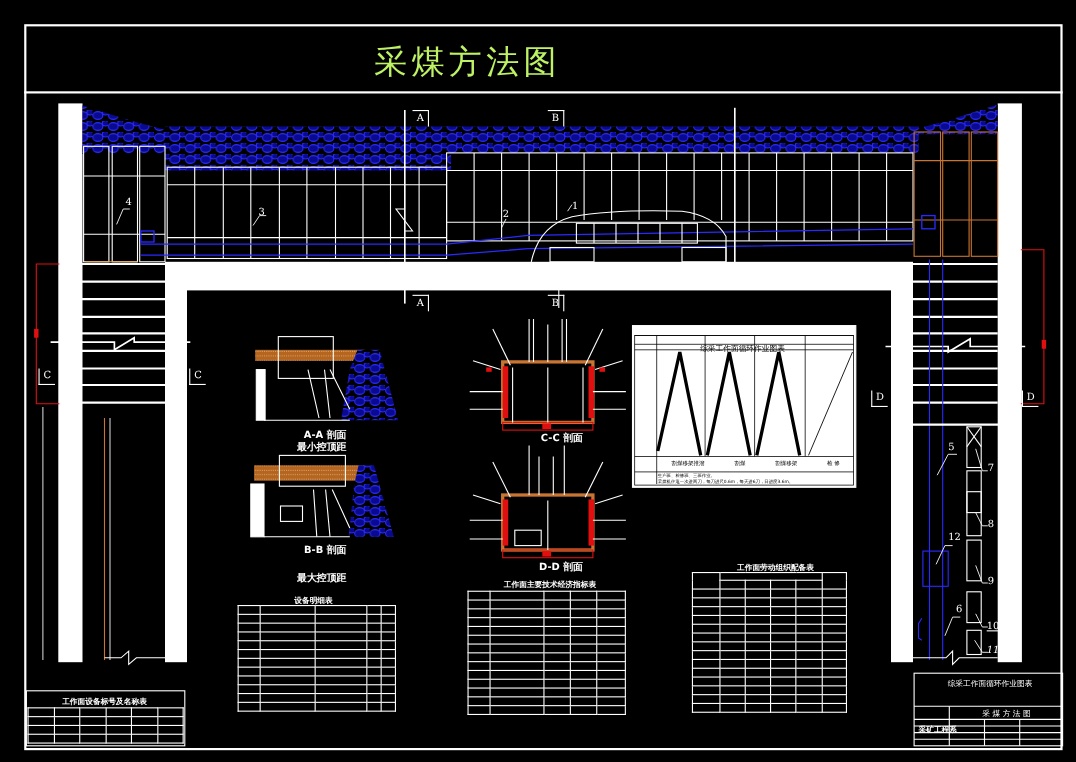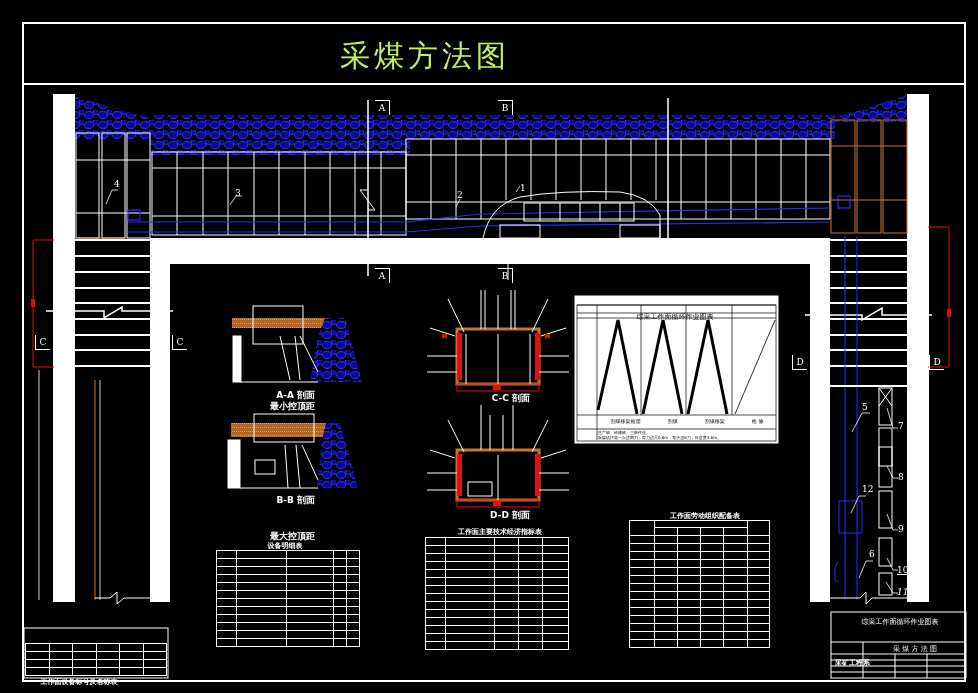--- a/index.html
+++ b/index.html
@@ -324,21 +324,21 @@
 <div class="secbox" style="left:498px;top:100px;">B</div>
 <div class="secbox" style="left:498px;top:268px;">B</div>
 <div class="secbox2" style="left:35px;top:335px;">C</div>
 <div class="secbox2" style="left:172px;top:335px;">C</div>
 <div class="secbox2" style="left:792px;top:355px;">D</div>
 <div class="secbox2" style="left:929px;top:355px;">D</div>
 
 <div class="caption" style="left:255px;top:389px;width:60px;">A-A 剖面</div>
 <div class="caption" style="left:255px;top:400px;width:60px;">最小控顶距</div>
 <div class="caption" style="left:255px;top:494px;width:60px;">B-B 剖面</div>
-<div class="caption" style="left:255px;top:530px;width:60px;">最大控顶距</div>
+<div class="caption" style="left:255px;top:519px;width:60px;">最大控顶距</div>
 <div class="caption" style="left:470px;top:392px;width:60px;">C-C 剖面</div>
 <div class="caption" style="left:470px;top:509px;width:60px;">D-D 剖面</div>
 
 <div class="abs" style="left:620px;top:296px;width:110px;font-size:7px;color:#000;text-align:center;font-weight:normal;margin-top:16px;">综采工作面循环作业图表</div>
 <div class="abs" style="left:597px;top:418px;width:180px;display:flex;justify-content:space-around;font-size:5px;color:#000;">
   <span>割煤移架推溜</span>
   <span>割煤</span>
   <span>割煤移架</span>
   <span>检 修</span>
 </div>
@@ -663,21 +663,21 @@
         <td></td>
         <td></td>
         <td></td>
         <td></td>
         <td></td>
         <td></td>
       </tr>
 </tbody>
   </table>
 
-<div class="tbl-title" style="left:24px;top:633px;width:110px;margin-top:44px;">工作面设备标号及名称表</div>
+<div class="tbl-title" style="left:40px;top:633px;width:110px;">工作面设备标号及名称表</div>
 <table class="cad" style="left:25px;top:643px;width:142px;">
   <tbody>
       <tr>
         <td></td>
         <td></td>
         <td></td>
         <td></td>
         <td></td>
         <td></td>
       </tr>

